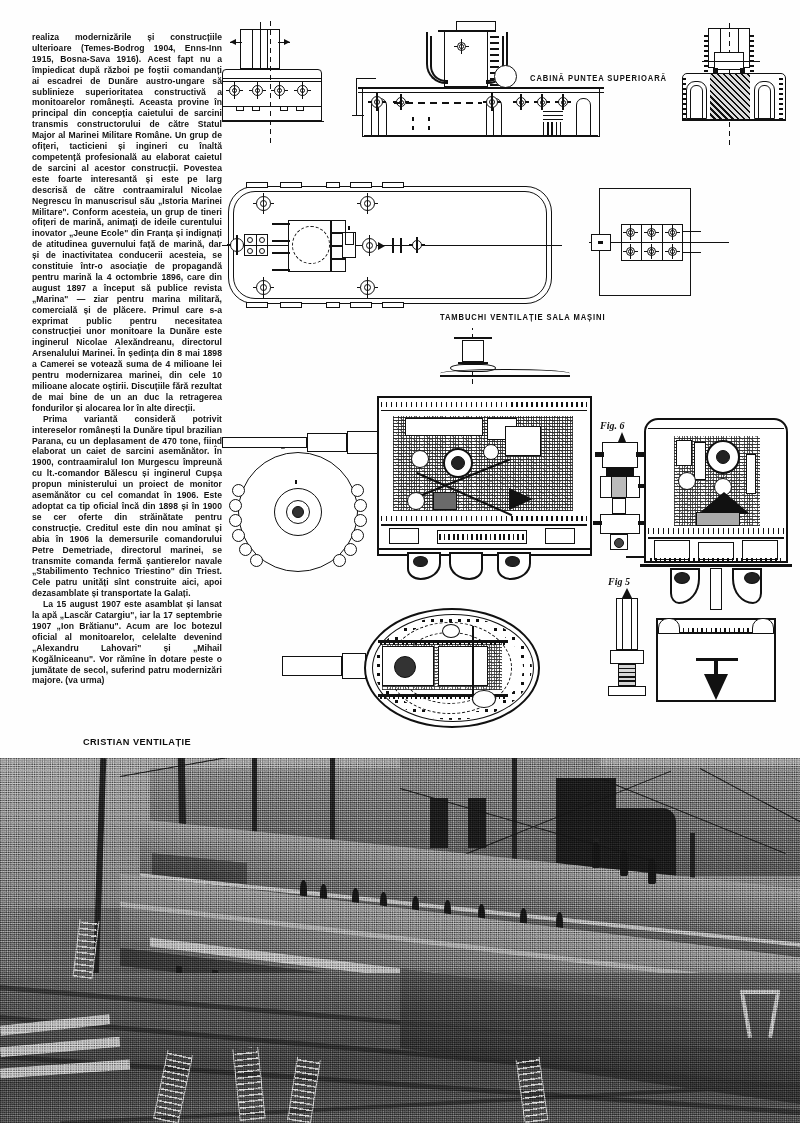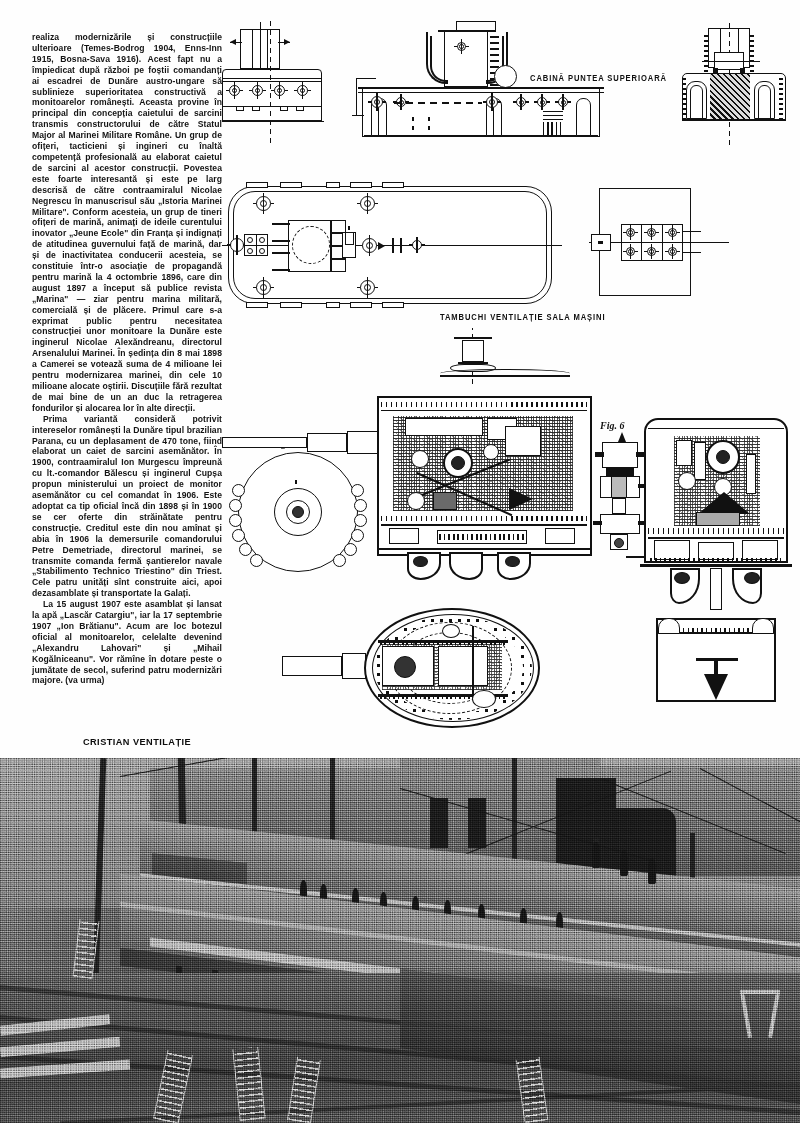--- a/index.html
+++ b/index.html
@@ -510,20 +510,31 @@
         <div class="box" style="left:19px;top:56px;width:16px;height:22px;background:#bbb;"></div>
         <div class="solid" style="left:46px;top:64px;width:9px;height:4px;"></div>
         <div class="box" style="left:20px;top:78px;width:14px;height:16px;"></div>
         <div class="box" style="left:8px;top:94px;width:40px;height:20px;"></div>
         <div class="solid" style="left:1px;top:101px;width:9px;height:4px;"></div>
         <div class="solid" style="left:46px;top:101px;width:9px;height:4px;"></div>
         <div class="box" style="left:18px;top:114px;width:18px;height:16px;"></div>
         <div class="circ" style="left:22px;top:118px;width:10px;height:10px;background:#444;"></div>
       </div>
 
+      <div style="position:absolute;left:378px;top:248px;width:58px;height:122px;">
+        <div class="figlbl" style="left:8px;top:0px;">Fig 5</div>
+        <div class="solid" style="left:22px;top:12px;width:0;height:0;border-left:5px solid transparent;border-right:5px solid transparent;border-bottom:10px solid #111;background:none;"></div>
+        <div class="box" style="left:16px;top:22px;width:22px;height:52px;"></div>
+        <div class="ln" style="left:22px;top:22px;width:1.2px;height:52px;"></div>
+        <div class="ln" style="left:31px;top:22px;width:1.2px;height:52px;"></div>
+        <div class="box" style="left:10px;top:74px;width:34px;height:14px;"></div>
+        <div class="box" style="left:18px;top:88px;width:18px;height:22px;background:#d6d6d6;"></div>
+        <div class="rivetsv" style="position:absolute;left:18px;top:88px;width:18px;height:22px;background-image:repeating-linear-gradient(0deg,#111 0 1.4px,transparent 1.4px 4.2px);"></div>
+        <div class="box" style="left:8px;top:110px;width:38px;height:10px;"></div>
+      </div>
 
       <div style="position:absolute;left:418px;top:78px;width:152px;height:300px;">
         <div class="box" style="left:4px;top:12px;width:144px;height:145px;border-width:2.4px;border-radius:14px 14px 0 0;"></div>
         <div class="ln" style="left:8px;top:22px;width:136px;height:1.4px;"></div>
 
         <div class="mech" style="position:absolute;left:34px;top:30px;width:86px;height:90px;opacity:.85;"></div>
         <div class="circ" style="left:66px;top:34px;width:34px;height:34px;border-width:2px;"></div>
         <div class="circ" style="left:76px;top:44px;width:14px;height:14px;background:#222;"></div>
         <div class="box" style="left:36px;top:34px;width:16px;height:26px;"></div>
         <div class="box" style="left:54px;top:36px;width:12px;height:38px;"></div>

